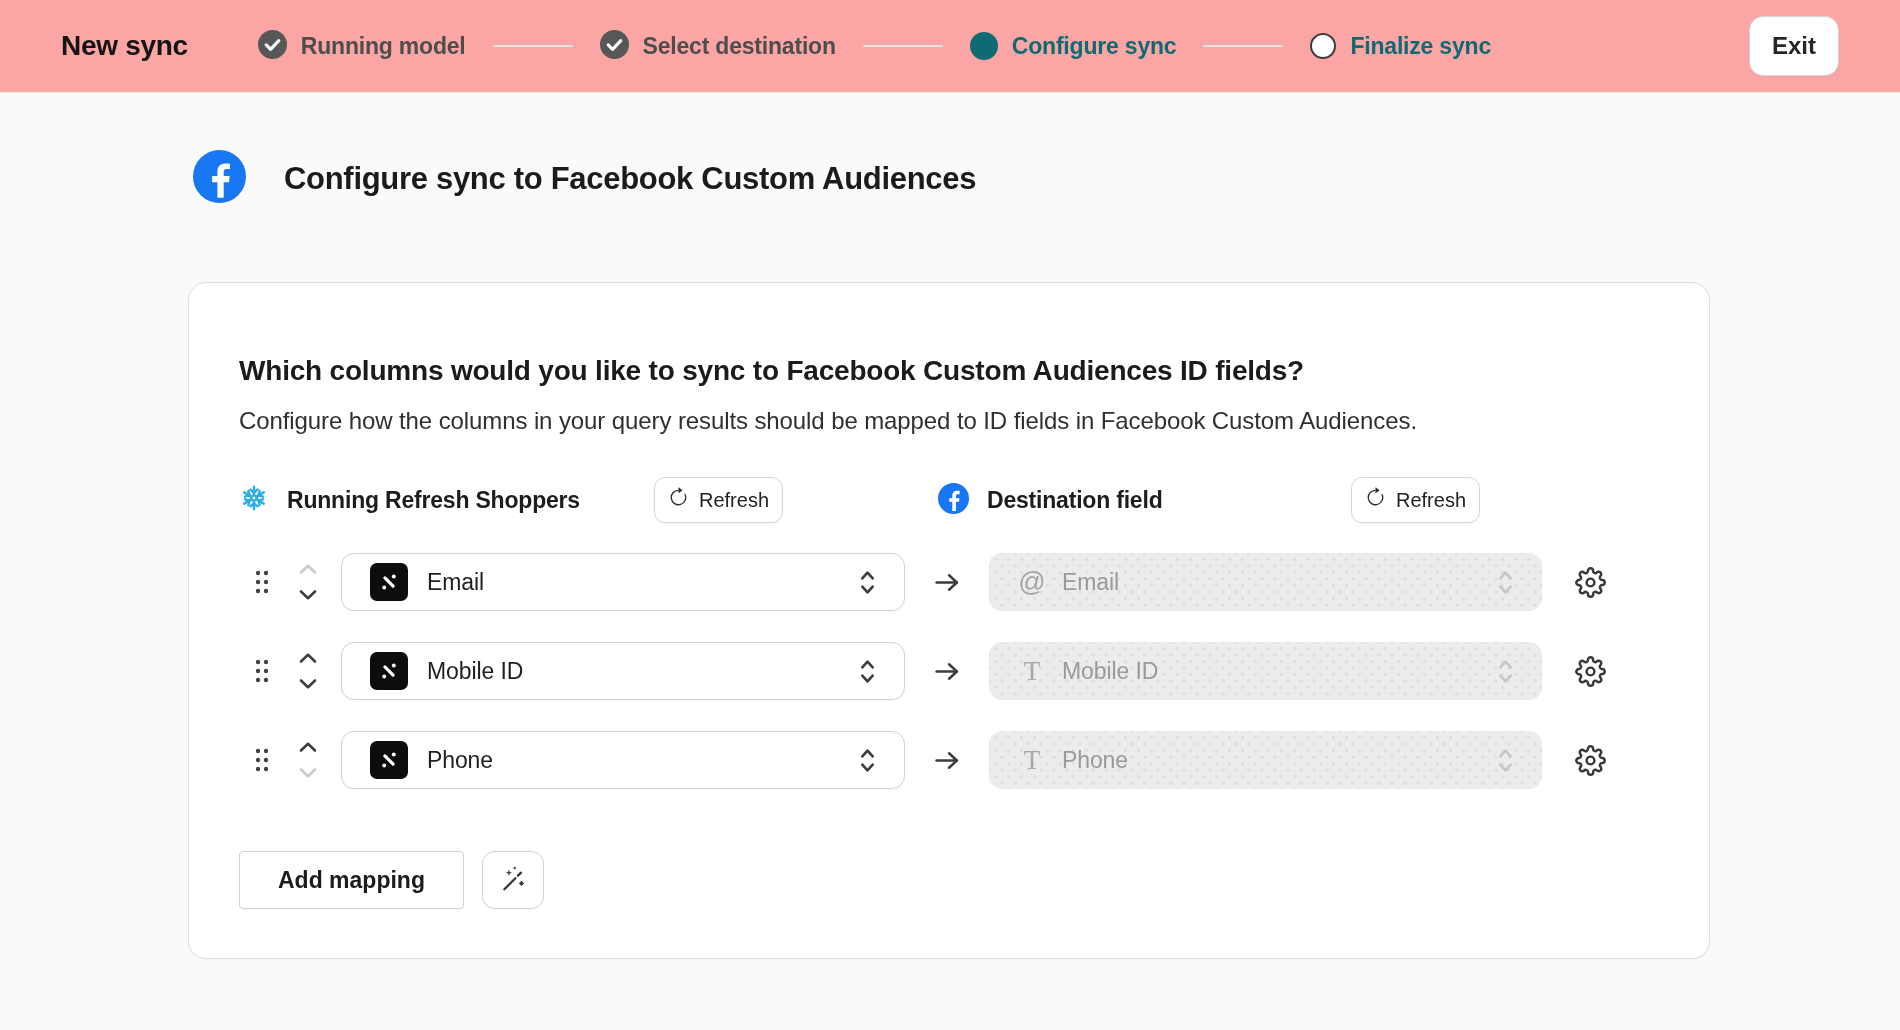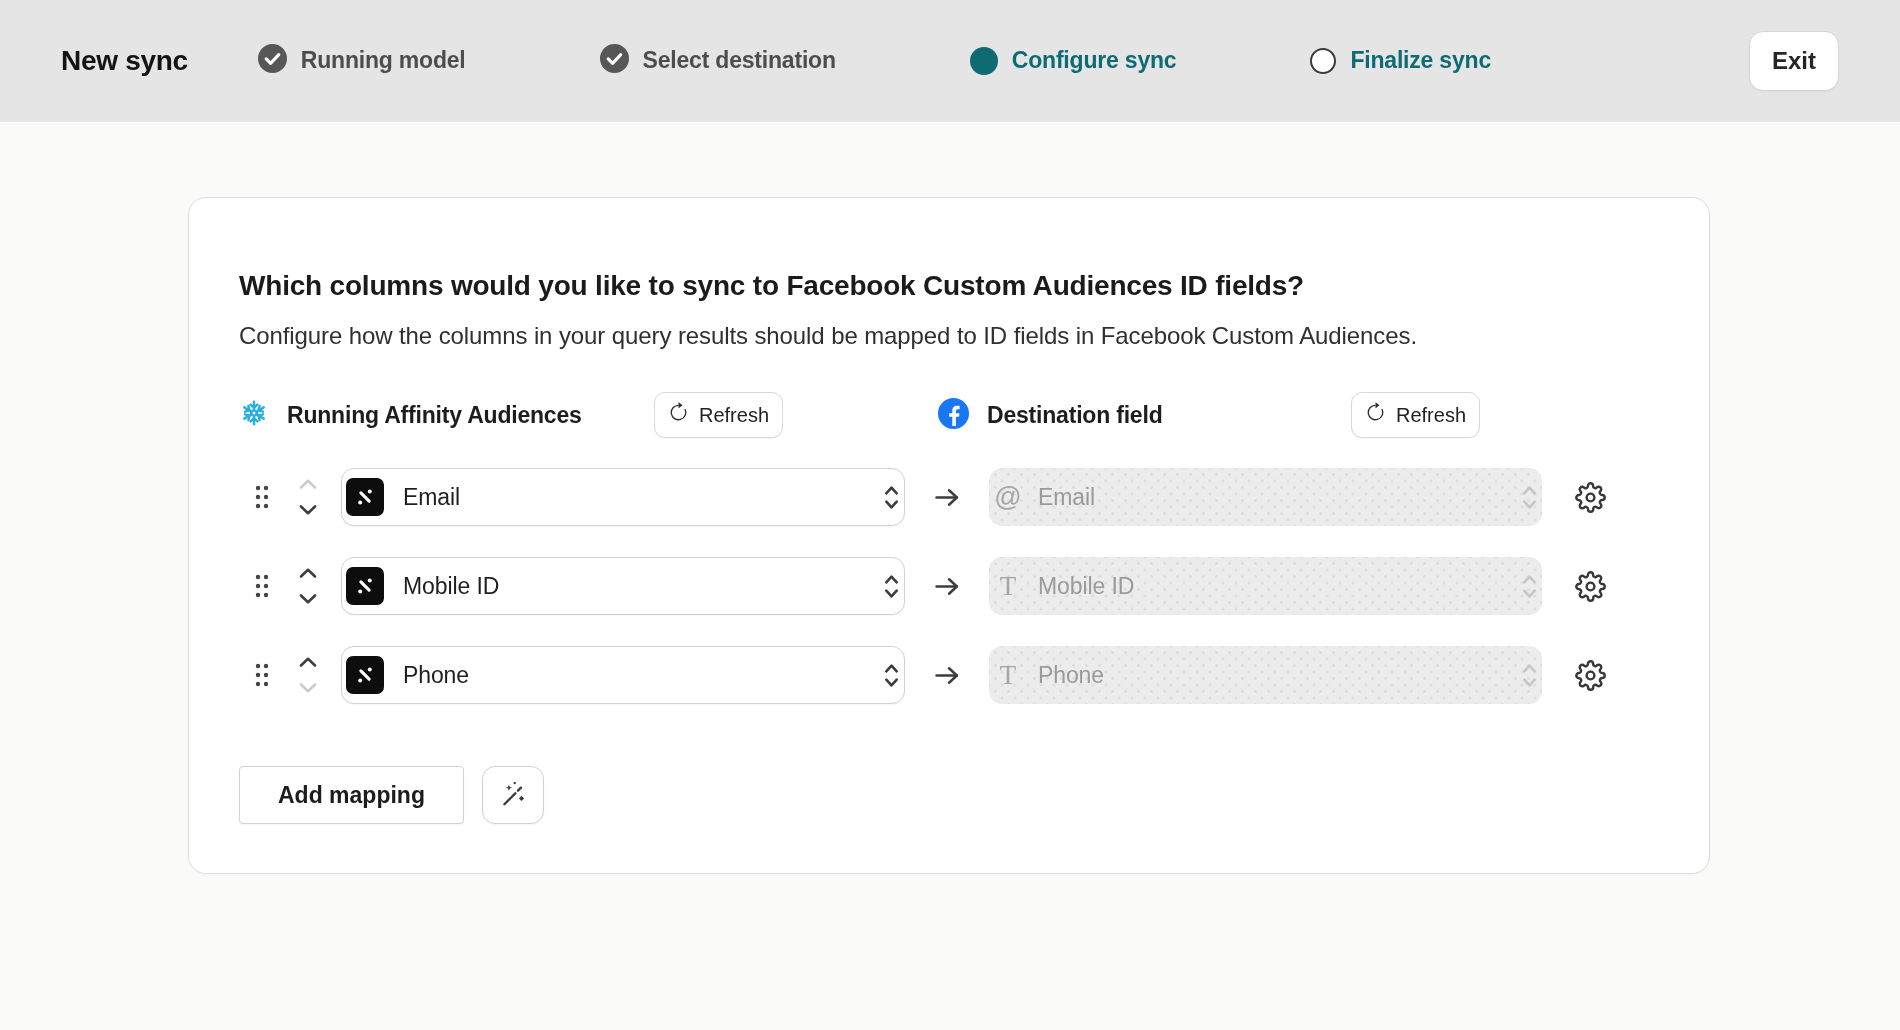--- a/index.html
+++ b/index.html
@@ -8,21 +8,21 @@
     font-family:"Liberation Sans", sans-serif;
     background:#fafaf9;
     color:#1b1b1b;
     overflow:hidden;
     -webkit-font-smoothing:antialiased;
   }
   .screen { width:1900px; height:1030px; position:relative; }
 
   
   .topbar {
-    height:122px; background:#e5e5e5; border-bottom:1px solid #e9e9e7;
+    height:93px; background:#fca5a5; border-bottom:1px solid #e9e9e7;
     display:flex; align-items:center; padding:0 61px;
   }
   .wizard-title { font-size:28px; font-weight:700; color:#141414; letter-spacing:-0.3px; }
   .stepper { display:flex; align-items:center; margin-left:70px; }
   .step { display:flex; align-items:center; gap:14px; }
   .step-label { font-size:23px; font-weight:600; color:#4d4d4d; letter-spacing:-0.2px; }
   .step.current .step-label, .step.upcoming .step-label { color:#0e6b74; font-weight:700; }
   .step-dot-done { width:29px; height:29px; }
   .step-dot-current { width:28px; height:28px; border-radius:50%; background:#0e6b74; }
   .step-dot-upcoming { width:26px; height:26px; border-radius:50%; background:#fff; border:2px solid #3c3c3c; }
@@ -66,21 +66,21 @@
   .snowflake { width:30px; height:30px; }
   .fb-badge-sm { width:31px; height:31px; }
 
   
   .map-row { position:relative; display:flex; align-items:center; height:58px; margin-bottom:31px; }
   .map-row.last { margin-bottom:0; }
   .drag-handle { width:16px; margin-left:15px; display:flex; align-items:center; cursor:grab; }
   .reorder { width:22px; margin-left:27px; display:flex; flex-direction:column; align-items:center; gap:14px; }
   .reorder button { background:none; border:none; padding:0; cursor:pointer; line-height:0; }
   .sel {
-    height:58px; display:flex; align-items:center; padding:0 4px; border-radius:13px; cursor:pointer;
+    height:58px; display:flex; align-items:center; padding:0 28px; border-radius:13px; cursor:pointer;
   }
   .sel-src {
     width:564px; margin-left:22px; background:#fff; border:1px solid #d2d2d0;
     box-shadow:0 1px 2px rgba(0,0,0,0.04);
   }
   .src-badge {
     width:38px; height:38px; border-radius:7px; background:#0d0d0d;
     display:flex; align-items:center; justify-content:center; flex:none;
   }
   .sel-label { font-size:23px; color:#1f1f1f; margin-left:19px; letter-spacing:-0.1px; }
@@ -153,20 +153,29 @@
 
       <div class="step upcoming">
         <span class="step-dot-upcoming"></span>
         <span class="step-label">Finalize sync</span>
       </div>
     </nav>
 
     <button class="exit-btn">Exit</button>
   </header>
 
+  <div class="page-head">
+    <span>
+      <svg class="fb-badge-lg" viewBox="0 0 24 24">
+          <circle cx="12" cy="12" r="12" fill="#1877f2"></circle>
+          <path fill="#fff" d="M13.9 21.6v-7.05h2.37l.36-2.75H13.9V10.0c0-.8.22-1.34 1.37-1.34h1.46V6.2c-.25-.03-1.12-.11-2.13-.11-2.1 0-3.54 1.28-3.54 3.63v2.08H8.68v2.75h2.38v7.05h2.84z"></path>
+        </svg>
+    </span>
+    <h1 class="page-title">Configure sync to Facebook Custom Audiences</h1>
+  </div>
 
   <section class="card">
     <h2 class="card-heading">Which columns would you like to sync to Facebook Custom Audiences ID fields?</h2>
     <p class="card-subheading">Configure how the columns in your query results should be mapped to ID fields in Facebook Custom Audiences.</p>
 
     <div class="cols-header">
       <div class="hdr-group hdr-src">
         <span>
           <svg class="snowflake" viewBox="0 0 32 32" fill="none" stroke="#29aee4" stroke-width="2.6" stroke-linecap="round">
             <g>
@@ -183,21 +192,21 @@
             </g>
             <g transform="rotate(120 16 16)">
               <line x1="16" y1="4" x2="16" y2="12.5"></line>
                 <line x1="16" y1="19.5" x2="16" y2="28"></line>
               <polyline points="12.4,7 16,10.4 19.6,7"></polyline>
                 <polyline points="12.4,25 16,21.6 19.6,25"></polyline>
             </g>
             <rect x="13.6" y="13.6" width="4.8" height="4.8" transform="rotate(45 16 16)" stroke-width="2.2"></rect>
           </svg>
         </span>
-        <span class="hdr-name">Running Affinity Audiences</span>
+        <span class="hdr-name">Running Refresh Shoppers</span>
       </div>
       <button class="refresh-btn refresh-src">
         <span>
           <svg width="21" height="21" viewBox="0 0 16 16" fill="#2d2d2d">
               <path d="M8 3a5 5 0 1 0 4.546 2.914.5.5 0 0 1 .908-.417A6 6 0 1 1 8 2v1z"></path>
               <path d="M8 4.466V.534a.25.25 0 0 1 .41-.192l2.36 1.966c.12.1.12.284 0 .384L8.41 4.658A.25.25 0 0 1 8 4.466z"></path>
             </svg>
         </span>
         <span>Refresh</span>
       </button>

